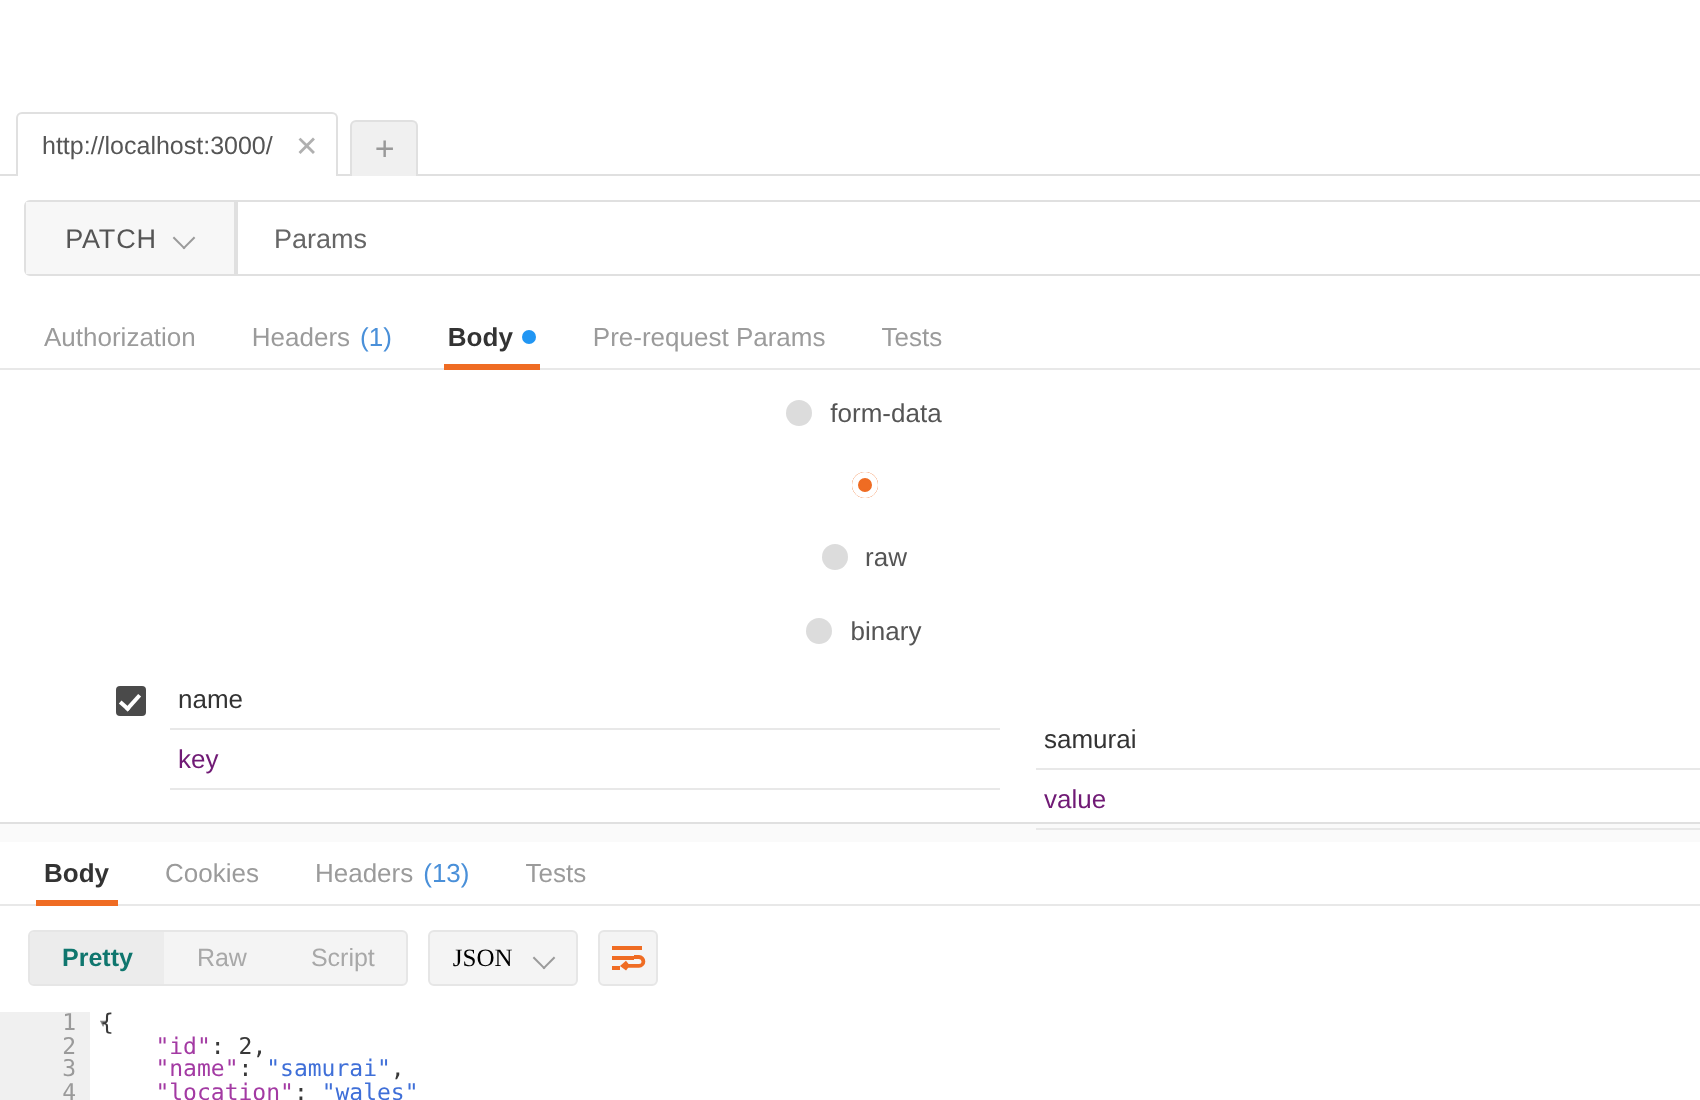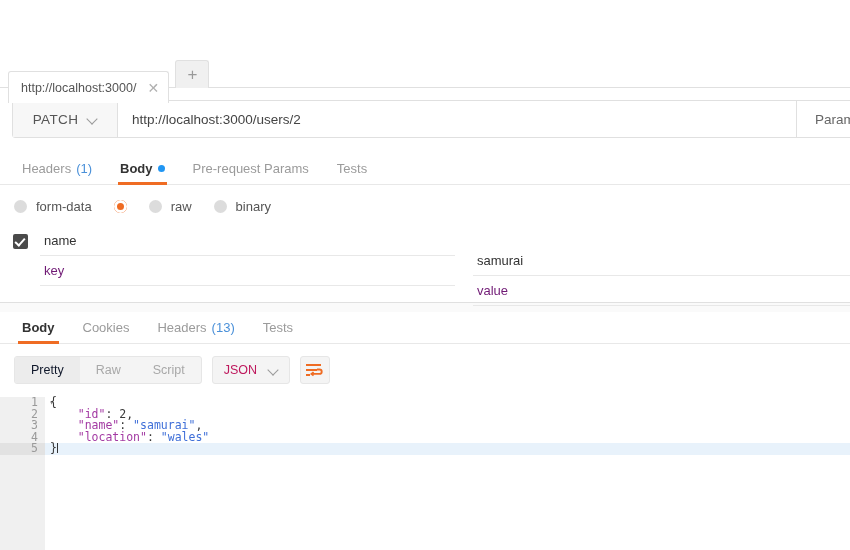--- a/index.html
+++ b/index.html
@@ -34,21 +34,21 @@
     background: #fff;
     padding-left: 8px;
   }
   .req-tab {
     height: 32px; display: flex; align-items: center;
     padding: 0 8px 0 12px;
     border: 1px solid #e0e0e0; border-bottom: none;
     border-radius: 3px 3px 0 0;
     background: #fff;
     font-size: 12.5px; color: #555;
-    position: relative; top: 16px; justify-content: space-between;
+    position: relative; top: 1px; justify-content: space-between;
   }
   .req-tab-label { white-space: nowrap; }
   .tab-close {
     margin-left: 10px; width: 14px; height: 14px;
     display: flex; align-items: center; justify-content: center;
     color: #b0b0b0; font-size: 14px; line-height: 1;
   }
   .new-tab {
     width: 34px; height: 28px; margin-left: 6px;
     background: #f0f0f0; border: 1px solid #e0e0e0; border-bottom: none;
@@ -111,34 +111,34 @@
   .count { color: #4a90d9; }
   .dot-blue {
     width: 7px; height: 7px; border-radius: 50%;
     background: #2196f3; display: inline-block;
   }
 
   
   .radios {
     display: flex; align-items: center; gap: 22px;
     padding: 14px 0 0 14px;
-    font-size: 13px; color: #555;
+    font-size: 13px; color: #555; flex-direction: column;
   }
   .radio-item { display: flex; align-items: center; gap: 9px; }
   .radio {
     width: 13px; height: 13px; border-radius: 50%;
     background: #dcdcdc;
   }
   .radio.on {
     background: #ef6c23;
     box-shadow: inset 0 0 0 3px #fff, inset 0 0 0 4px #ef6c23;
   }
 
   
-  .kv-area { margin-top: 12px; }
+  .kv-area { margin-top: 12px; padding-left: 45px; }
   .kv-row { display: flex; align-items: center; height: 30px; }
   .kv-check { width: 40px; display: flex; justify-content: center; }
   .cbox {
     width: 15px; height: 15px; border-radius: 2px;
     background: #4a4a4a; position: relative;
   }
   .cbox::after {
     content: ""; position: absolute; left: 4.5px; top: 2px;
     width: 4px; height: 8px;
     border-right: 2px solid #fff; border-bottom: 2px solid #fff;
@@ -184,26 +184,26 @@
   }
   .seg {
     display: flex; background: #f4f4f4;
     border: 1px solid #e6e6e6; border-radius: 3px;
     height: 28px; overflow: hidden;
   }
   .seg-item {
     display: flex; align-items: center; padding: 0 16px;
     font-size: 12.5px; color: #a8a8a8;
   }
-  .seg-item.active { color: #0f172a; font-weight: normal; background: #ececec; }
+  .seg-item.active { color: #0f766e; font-weight: bold; background: #ececec; }
   .fmt-select {
     display: flex; align-items: center; gap: 12px;
     height: 28px; padding: 0 11px;
     background: #f4f4f4; border: 1px solid #e6e6e6; border-radius: 3px;
-    font-size: 12.5px; color: #be185d;
+    font-size: 12.5px; color: #000000; font-family: Liberation Serif, serif;
   }
   .wrap-btn {
     width: 30px; height: 28px;
     background: #f4f4f4; border: 1px solid #e6e6e6; border-radius: 3px;
     display: flex; align-items: center; justify-content: center;
   }
 
   
   .editor {
     position: relative; margin-top: 13px;
@@ -258,29 +258,29 @@
     <div class="new-tab">
       <span>+</span>
     </div>
   </div>
 
   <div class="urlbar">
     <div class="method">
       <span>PATCH</span>
       <span class="chev"></span>
     </div>
-    <div class="url-input">
-      <span>http://localhost:3000/users/2</span>
-    </div>
     <div class="params-btn">
       <span>Params</span>
     </div>
   </div>
 
   <div class="req-tabs">
+    <div class="rtab">
+      <span>Authorization</span>
+    </div>
     <div class="rtab">
       <span>Headers</span>
       <span class="count">(1)</span>
     </div>
     <div class="rtab active">
       <span>Body</span>
       <span class="dot-blue"></span>
     </div>
     <div class="rtab">
       <span>Pre-request Params</span>

